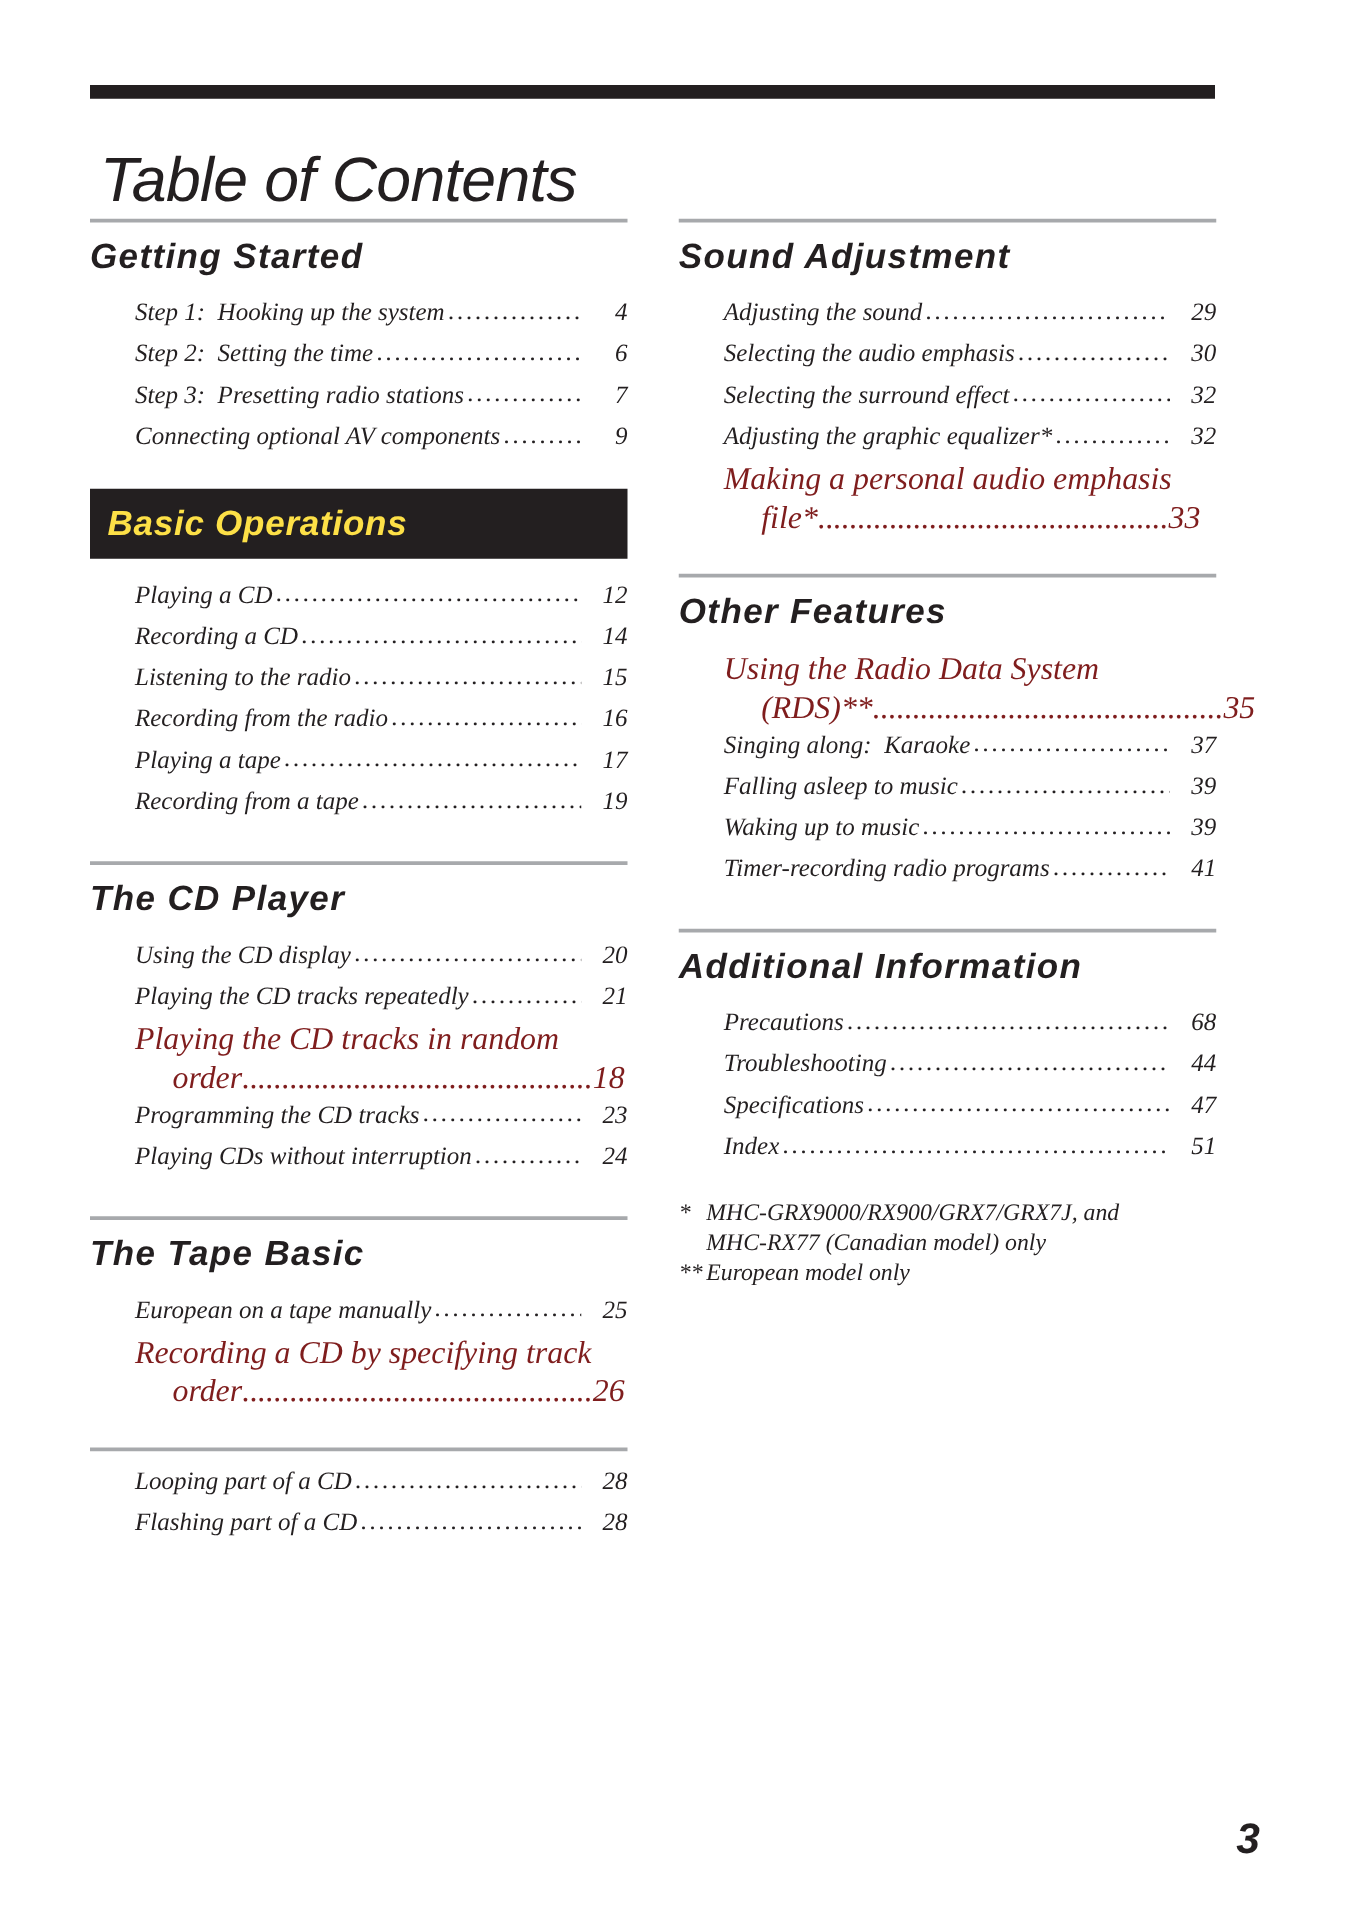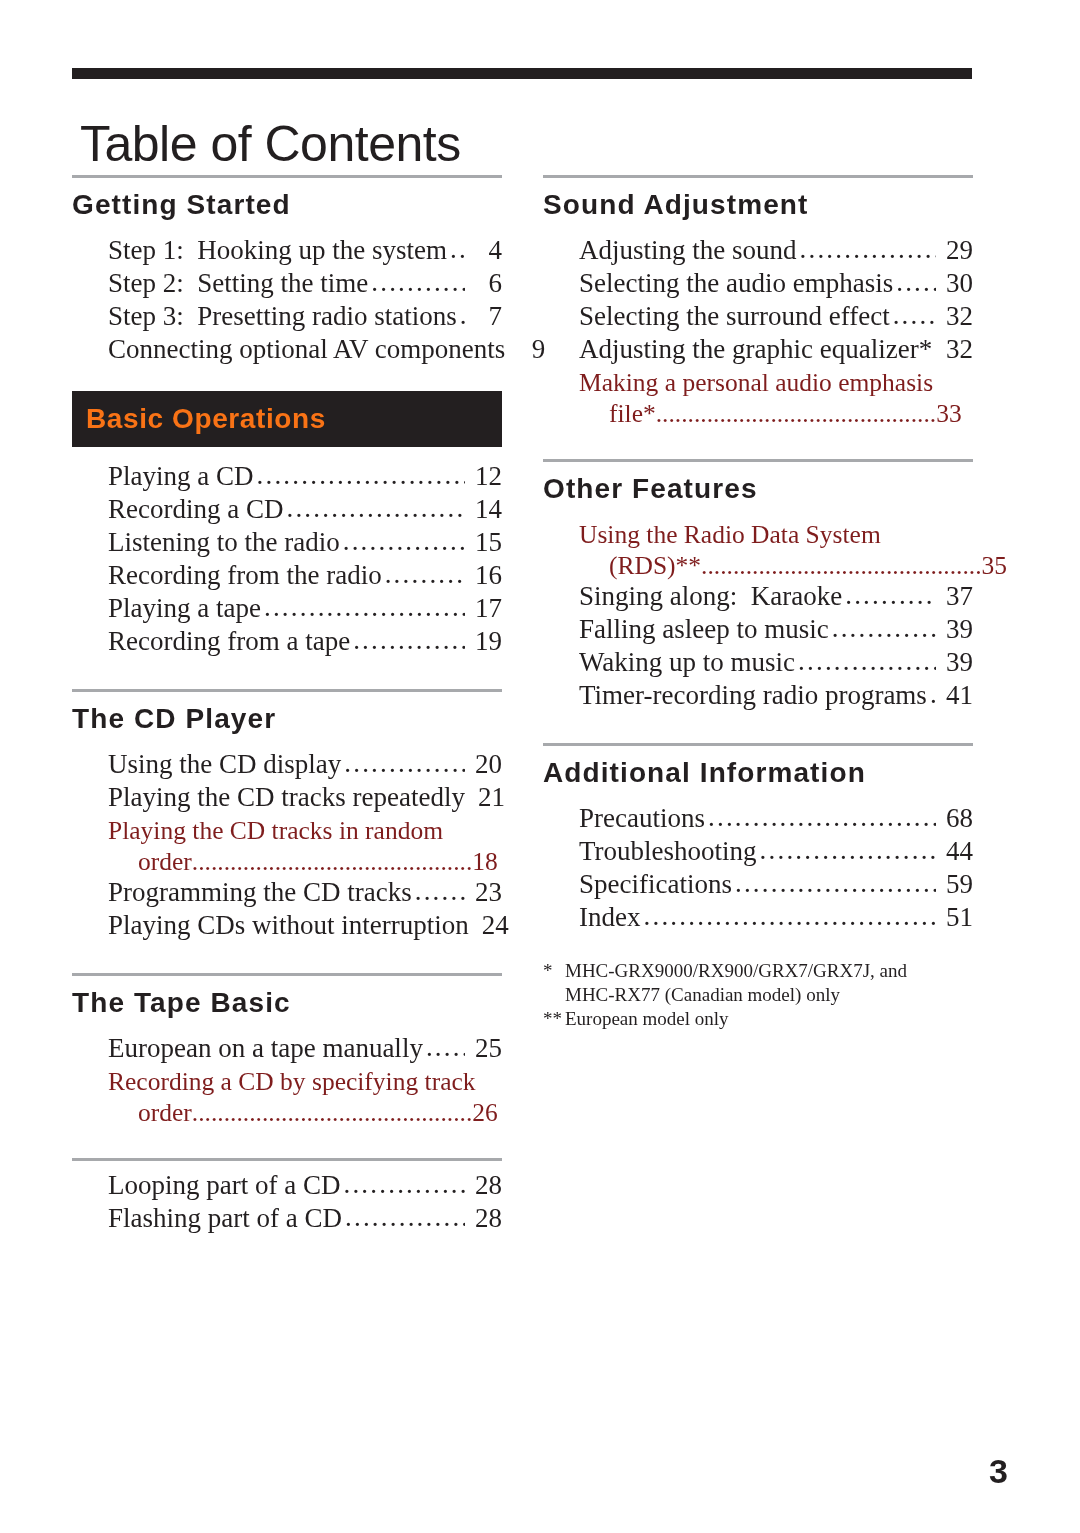--- a/index.html
+++ b/index.html
@@ -14,20 +14,21 @@
     font-family: "Liberation Serif", "DejaVu Serif", serif;
     color: #1a1a1a;
     overflow: hidden;
   }
 
   .page {
     position: absolute;
     left: 0; top: 0;
     width: 1080px;
     height: 1533px;
+    font-style: italic;
   }
 
   
   .top-rule {
     position: absolute;
     left: 72px;
     top: 68px;
     width: 900px;
     height: 11px;
     background: #231f20;
@@ -70,38 +71,38 @@
     font-weight: bold;
     letter-spacing: 1.1px;
     color: #231f20;
     margin: 0 0 13px 0;
     line-height: 1.25;
     white-space: nowrap;
   }
 
   .sec-head.banner {
     background: #231f20;
-    color: #f97316;
+    color: #fde047;
     padding: 10px 0 11px 14px;
     margin: 0 0 14px 0;
     letter-spacing: 0.6px;
   }
 
   
   .entries {
     margin: 0;
     padding: 0;
     list-style: none;
   }
 
   .entry {
     position: relative;
     display: flex;
     align-items: baseline;
-    font-size: 27px;
+    font-size: 20px;
     line-height: 31px;
     padding-left: 36px;
     margin-bottom: 2px;
     color: #231f20;
   }
 
   .entry .label {
     white-space: pre;
     flex: 0 0 auto;
   }
@@ -389,21 +390,21 @@
             <span class="pageno">68</span>
           </div>
           <div class="entry">
             <span class="label">Troubleshooting</span>
             <span class="leader">............................................</span>
             <span class="pageno">44</span>
           </div>
           <div class="entry">
             <span class="label">Specifications</span>
             <span class="leader">............................................</span>
-            <span class="pageno">59</span>
+            <span class="pageno">47</span>
           </div>
           <div class="entry">
             <span class="label">Index</span>
             <span class="leader">............................................</span>
             <span class="pageno">51</span>
           </div>
         </div>
       </div>
       <div class="footnotes">
         <div class="footnote">

